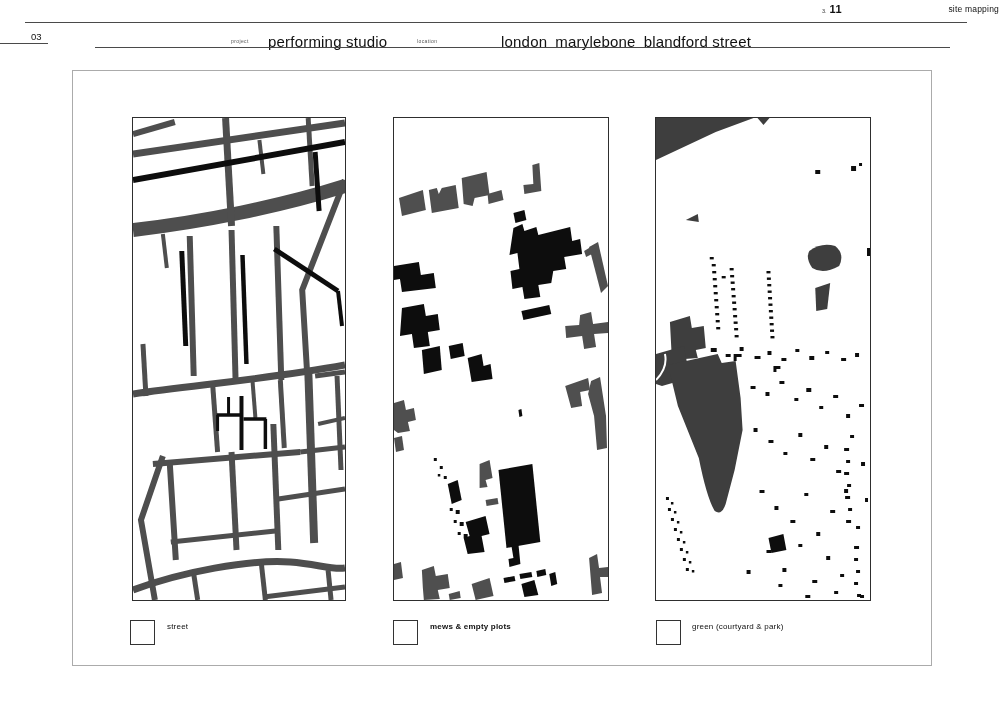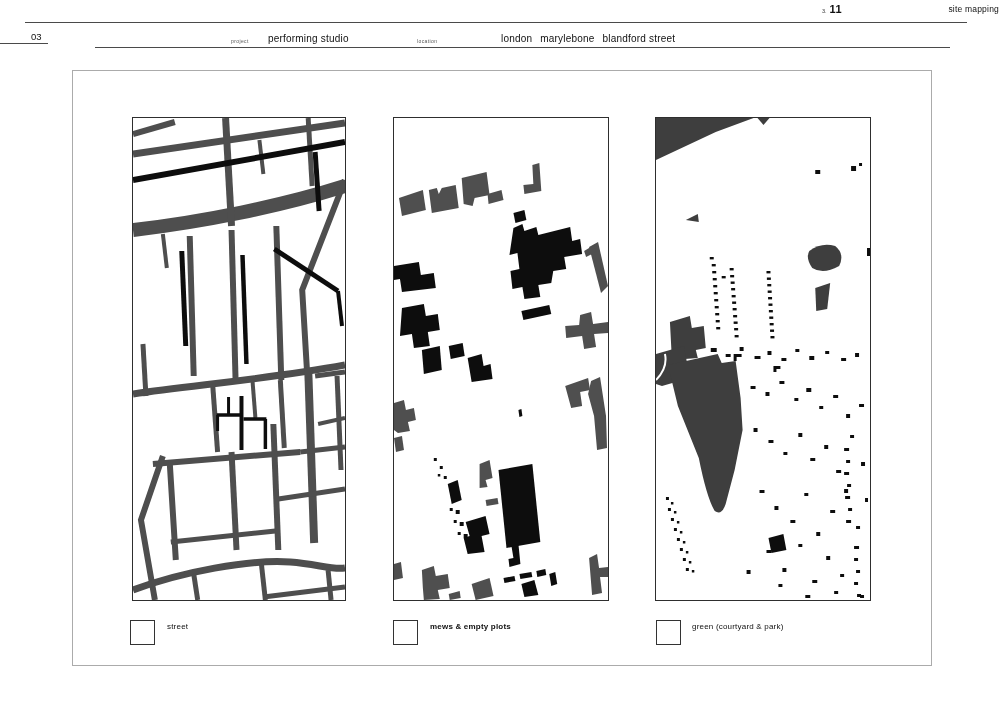--- a/index.html
+++ b/index.html
@@ -1,21 +1,21 @@
 <!DOCTYPE html>
 <html><head>
 <meta charset="utf-8">
 <style>
   html,body{margin:0;padding:0;background:#fff;}
   .page{position:relative;width:1000px;height:708px;background:#ffffff;overflow:hidden;
         font-family:"Liberation Sans", sans-serif;color:#111;}
   .abs{position:absolute;}
   .rule{position:absolute;height:1px;background:#4a4a4a;}
   .tinylabel{font-size:5px;color:#555;letter-spacing:.4px;}
-  .hdrtext{font-size:10px;color:#111;letter-spacing:.2px;}
+  .hdrtext{font-size:15px;color:#111;letter-spacing:.2px;}
   .pageno-left{font-size:9.5px;color:#111;}
   .pageno-right{display:flex;align-items:baseline;gap:3px;}
   .pageno-right .sec{font-size:5.5px;color:#333;}
   .pageno-right .num{font-size:11px;font-weight:700;color:#111;letter-spacing:.3px;}
   .sheet-title{font-size:8.5px;color:#111;letter-spacing:.2px;margin-left:47px;}
   .frame{position:absolute;left:72px;top:70px;width:858px;height:594px;border:1px solid #ababab;background:#fff;}
   .panel{position:absolute;border:1px solid #2e2e2e;background:#fff;box-sizing:border-box;}
   .panel svg{display:block;width:100%;height:100%;}
   .legend-box{position:absolute;width:25px;height:25px;border:1px solid #333;background:#fff;box-sizing:border-box;}
   .legend-label{position:absolute;font-size:8px;color:#111;letter-spacing:.2px;}

